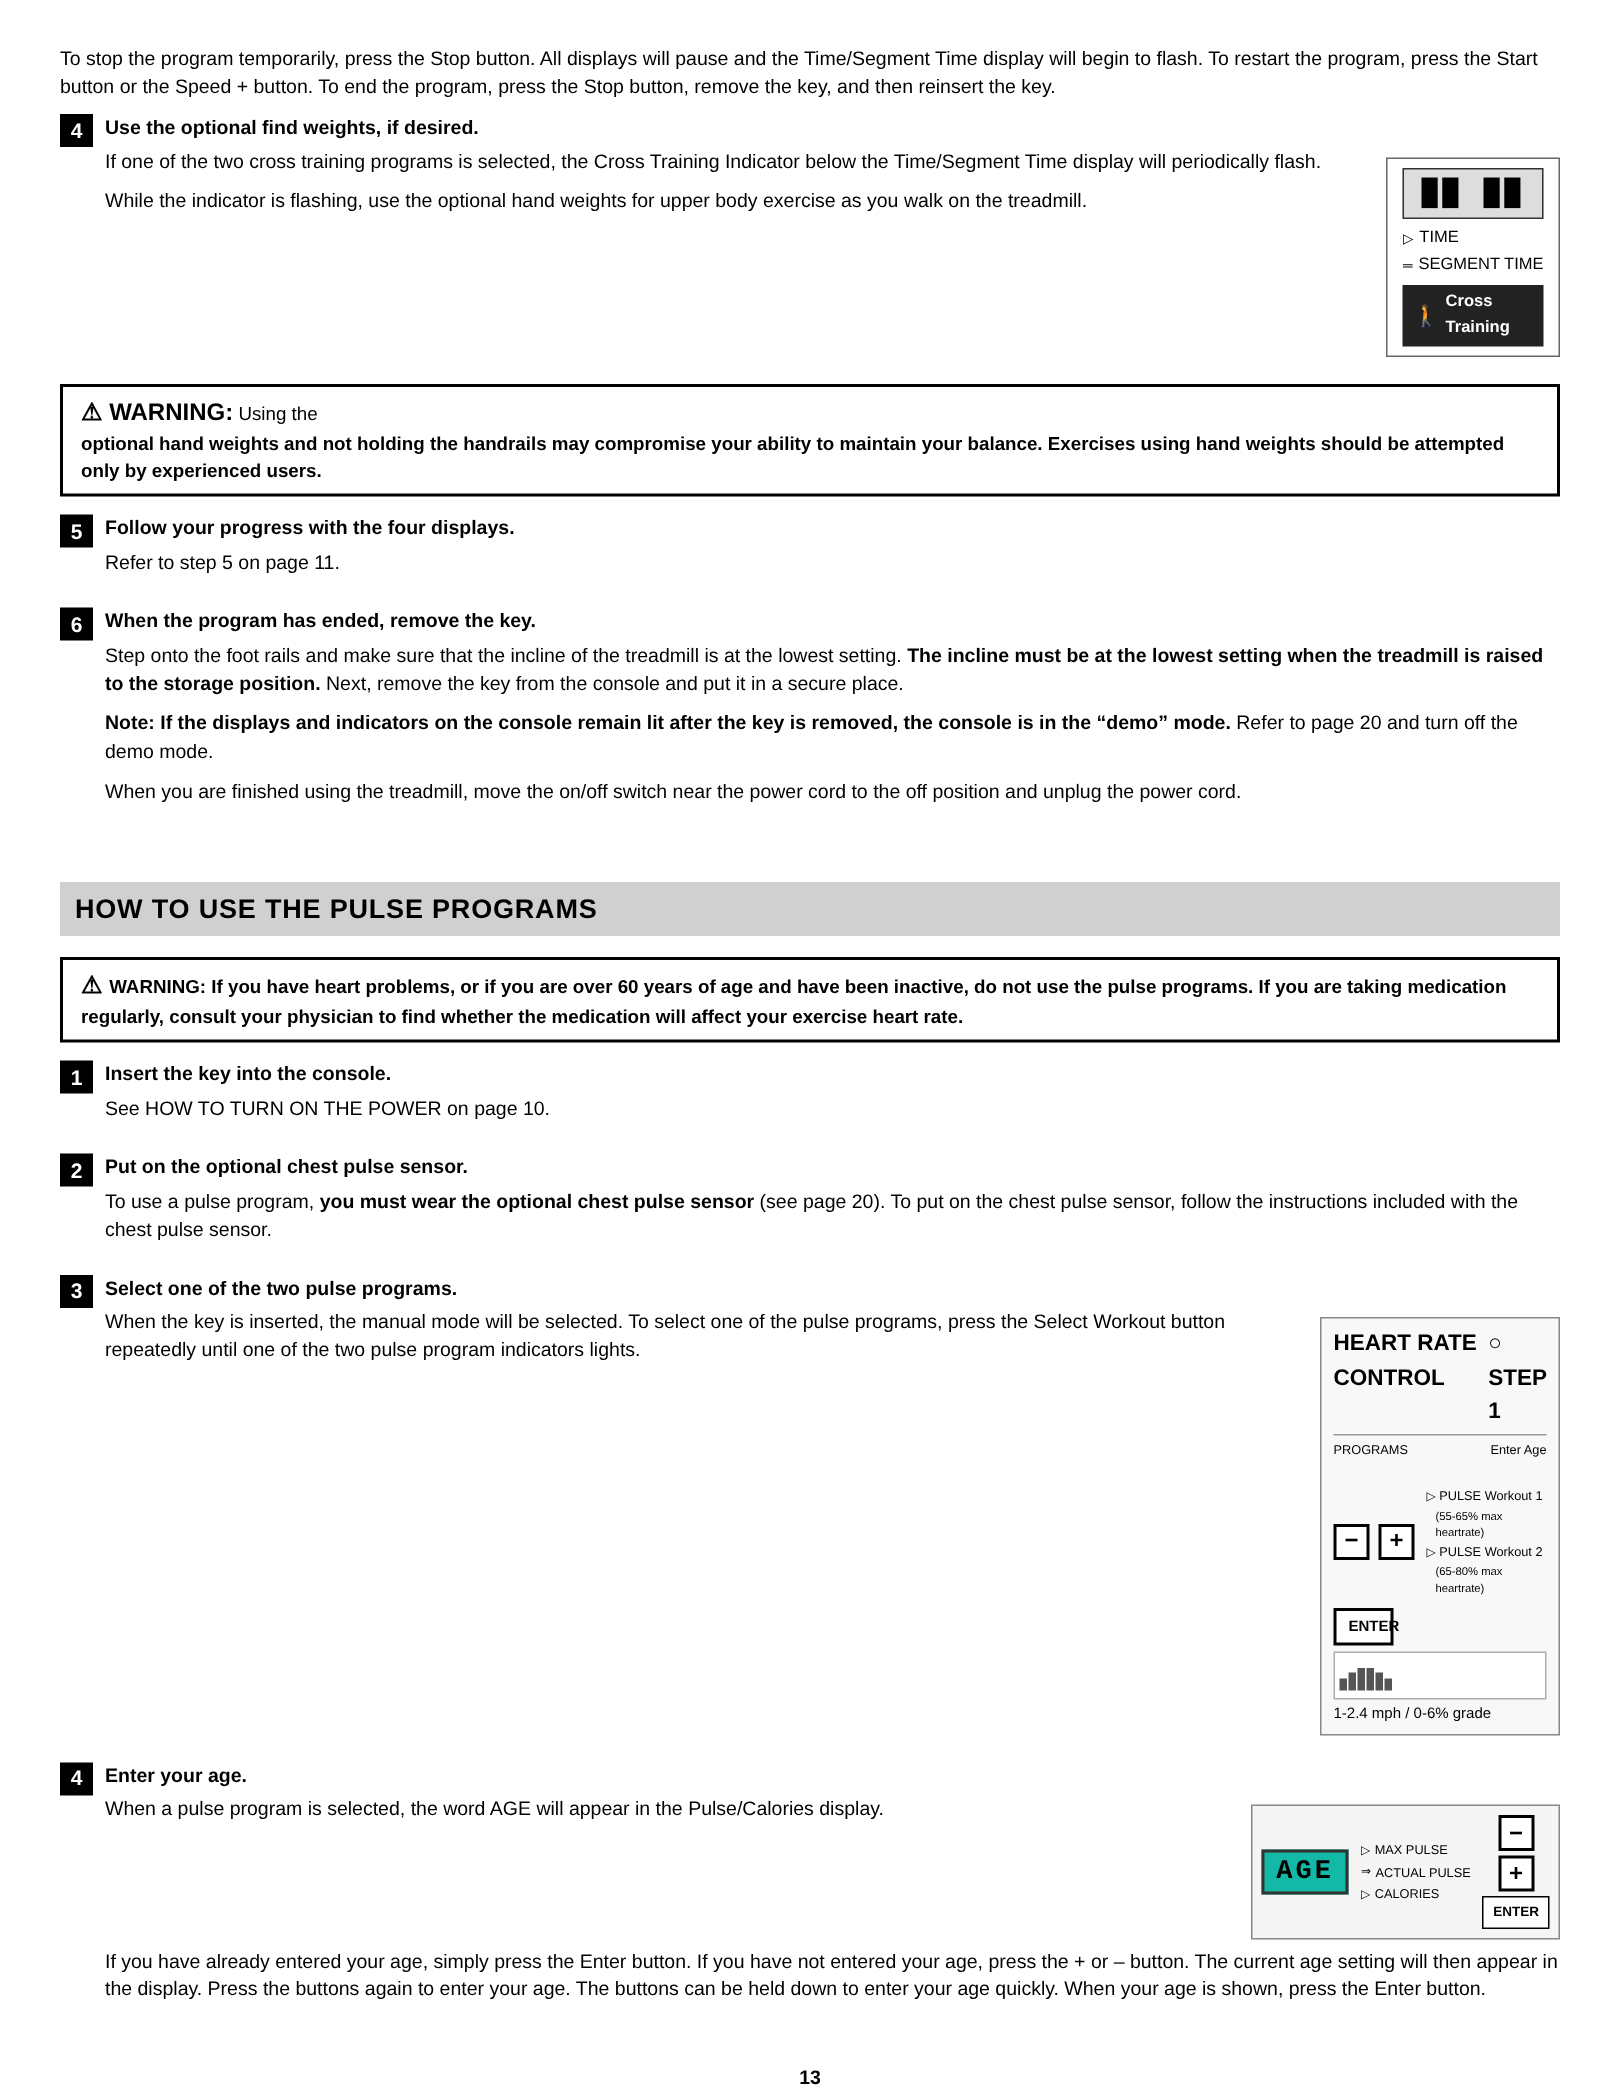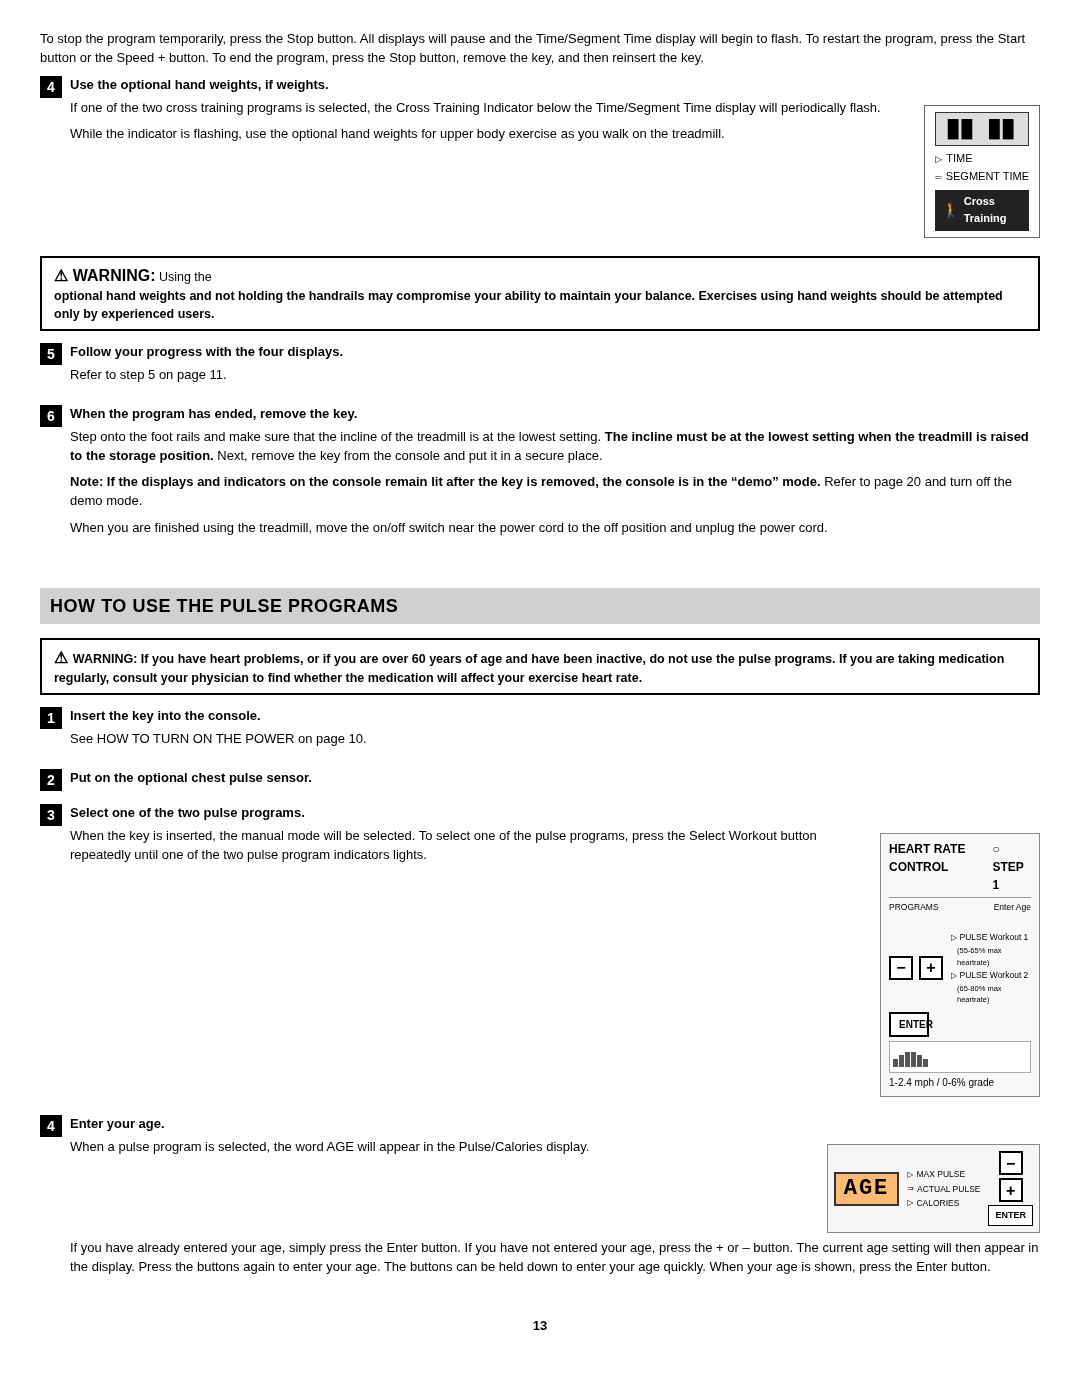--- a/index.html
+++ b/index.html
@@ -138,21 +138,21 @@
       float: right;
       margin: 6px 0 6px 10px;
       font-size: 9.5px;
       line-height: 1.5;
       width: 160px;
       background: #f8f8f8;
     }
     .console-panel .console-top {
       display: flex;
       justify-content: space-between;
-      font-size: 12px;
+      font-size: 15px;
       font-weight: bold;
       border-bottom: 1px solid #999;
       padding-bottom: 3px;
       margin-bottom: 3px;
     }
     .console-panel .btn-row {
       display: flex;
       align-items: center;
       gap: 6px;
       margin: 3px 0;
@@ -205,24 +205,24 @@
       gap: 8px;
       align-items: center;
       float: right;
       margin: 6px 0 6px 10px;
       background: #f5f5f5;
     }
     .age-digits {
       border: 2px solid #333;
       padding: 4px 8px;
       font-family: 'Courier New', monospace;
-      font-size: 22px;
+      font-size: 18px;
       font-weight: bold;
       letter-spacing: 2px;
-      background: #fdba74;
+      background: #14b8a6;
       line-height: 1;
     }
     .age-labels {
       font-size: 8.5px;
       line-height: 1.7;
     }
     .age-labels div {
       display: flex;
       align-items: center;
       gap: 3px;
@@ -253,21 +253,21 @@
 <body>
 
 <div class="page-layout">
 
   <div class="left-col">
     <p>To stop the program temporarily, press the Stop button. All displays will pause and the Time/Segment Time display will begin to flash. To restart the program, press the Start button or the Speed + button. To end the program, press the Stop button, remove the key, and then reinsert the key.</p>
 
     <div class="step">
       <div class="step-number">4</div>
       <div class="step-content">
-        <div class="step-title">Use the optional hand weights, if weights.</div>
+        <div class="step-title">Use the optional find weights, if desired.</div>
         <div class="clearfix">
 
           <div class="indicator-img">
             <div style="font-size:18px; font-family:'Courier New',monospace; letter-spacing:3px; text-align:center; border:1.5px solid #333; background:#ddd; padding:2px 8px; margin-bottom:4px;">██  ██</div>
             <div class="time-row">
               <span class="arrow-right">▷</span>
               <span>TIME</span>
             </div>
             <div class="seg-row">
               <span class="double-line">═</span>
@@ -334,20 +334,25 @@
       <div class="step-content">
         <div class="step-title">Insert the key into the console.</div>
         <p>See HOW TO TURN ON THE POWER on page 10.</p>
       </div>
     </div>
 
     <div class="step">
       <div class="step-number">2</div>
       <div class="step-content">
         <div class="step-title">Put on the optional chest pulse sensor.</div>
+        <p>
+          <span>To use a pulse program,</span>
+          <strong>you must wear the optional chest pulse sensor</strong>
+          <span> (see page 20). To put on the chest pulse sensor, follow the instructions included with the chest pulse sensor.</span>
+        </p>
       </div>
     </div>
 
     <div class="step">
       <div class="step-number">3</div>
       <div class="step-content">
         <div class="step-title">Select one of the two pulse programs.</div>
         <div class="clearfix">
 
           <div class="console-panel">

